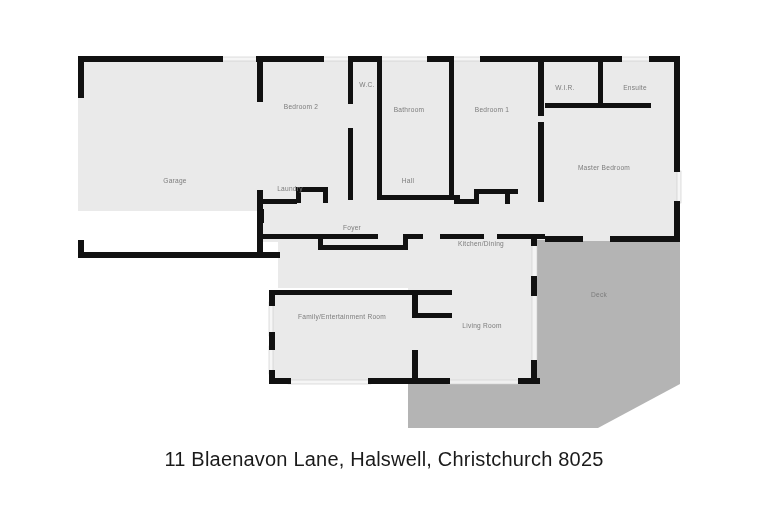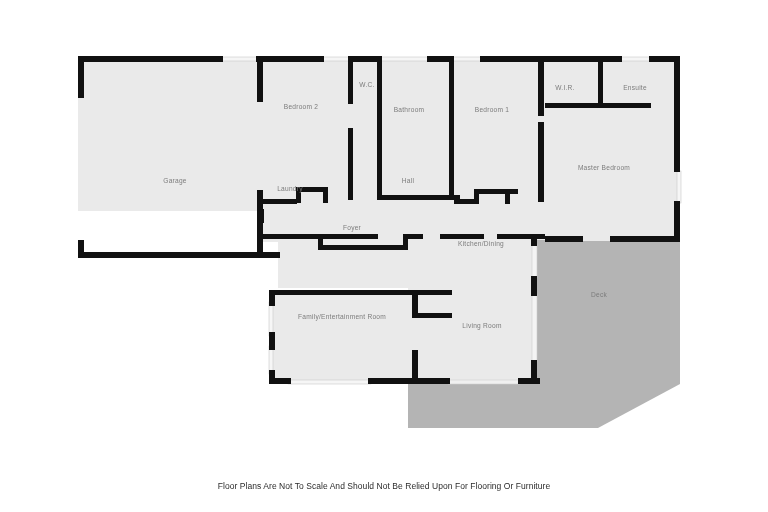--- a/index.html
+++ b/index.html
@@ -199,15 +199,15 @@
         <text x="408" y="137">Hall</text>
         <text x="352" y="184">Foyer</text>
         <text x="481" y="200">Kitchen/Dining</text>
         <text x="482" y="282">Living Room</text>
         <text x="342" y="273">Family/Entertainment Room</text>
         <text x="599" y="251">Deck</text>
       </g>
     </svg>
   </div>
 
-  <div id="disclaimer">Floor Plans Are Not To Scale And Should Not Be Relied Upon For Flooring Or Furniture</div>
+  <div id="caption">11 Blaenavon Lane, Halswell, Christchurch 8025</div>
 
 </div>
 
 </body></html>

